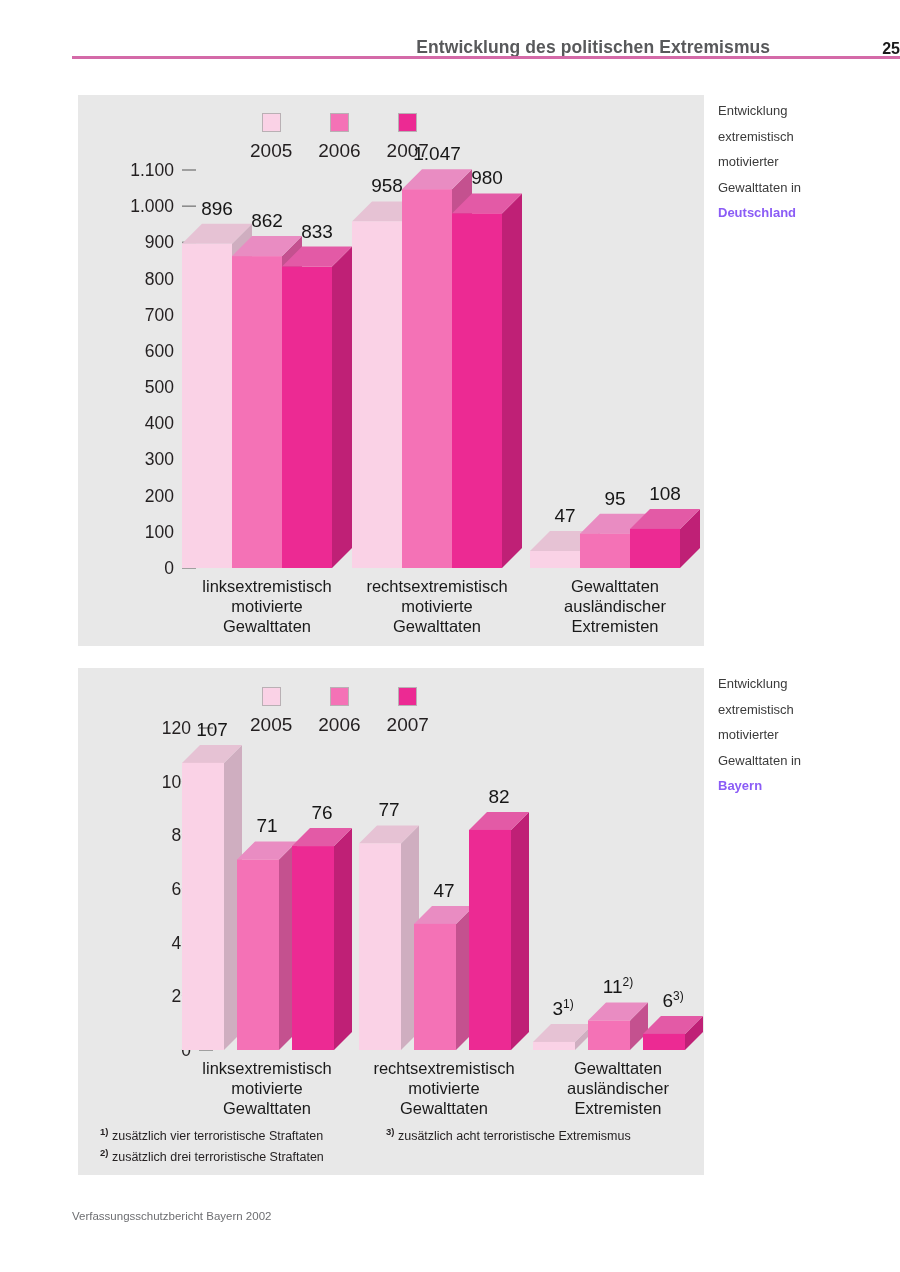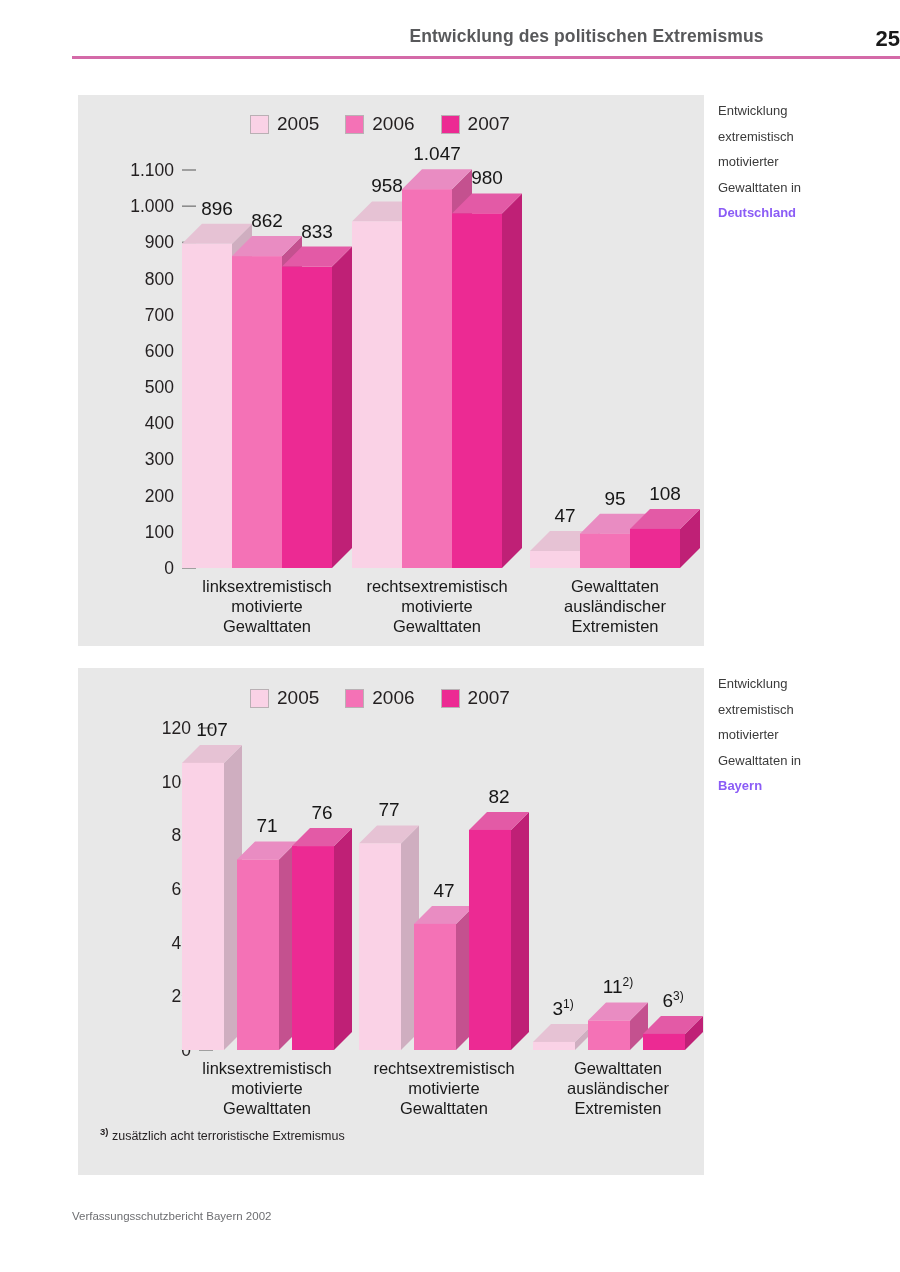--- a/index.html
+++ b/index.html
@@ -17,32 +17,32 @@
   }
 
   
   .page-header {
     position: absolute;
     left: 72px;
     top: 26px;
     width: 828px;
     height: 32px;
     display: flex;
-    align-items: flex-start;
+    align-items: flex-end;
     justify-content: flex-end;
   }
   .header-title {
     font-size: 17.5px;
     font-weight: bold;
     color: #58595b;
     letter-spacing: 0.1px;
     margin-right: 112px;
   }
   .header-pageno {
-    font-size: 22px;
+    font-size: 16px;
     font-weight: bold;
     color: #1a1a1a;
   }
   .header-rule {
     position: absolute;
     left: 72px;
     top: 56px;
     width: 828px;
     height: 2.5px;
     background: #d46aa8;
@@ -82,20 +82,21 @@
     display: flex;
     align-items: center;
     gap: 26px;
   }
   #legend-1 { left: 250px; top: 113px; }
   #legend-2 { left: 250px; top: 687px; }
   .legend-item {
     display: flex;
     align-items: center;
     gap: 8px;
+    flex-direction: column;
   }
   .legend-swatch {
     width: 19px;
     height: 19px;
     border: 1px solid #b9b0b4;
     box-sizing: border-box;
   }
   .legend-label {
     font-size: 19px;
     color: #231f20;
@@ -382,18 +383,22 @@
   <div class="caption-main">
     <span>Entwicklung</span><br>
     <span>extremistisch</span><br>
     <span>motivierter</span><br>
     <span>Gewalttaten in</span><br>
     <span class="strong">Bayern</span>
   </div>
 </div>
 
 <div class="footnotes">
+  <div class="footnote-col" id="footnote-col-a">
+      <div class="footnote"><sup>1)</sup><span> zusätzlich vier terroristische Straftaten</span></div>
+      <div class="footnote"><sup>2)</sup><span> zusätzlich drei terroristische Straftaten</span></div>
+    </div>
   <div class="footnote-col" id="footnote-col-b">
       <div class="footnote"><sup>3)</sup><span> zusätzlich acht terroristische Extremismus</span></div>
     </div>
 </div>
 
 <div class="page-footer">Verfassungsschutzbericht Bayern 2002</div>
 
 </body></html>

